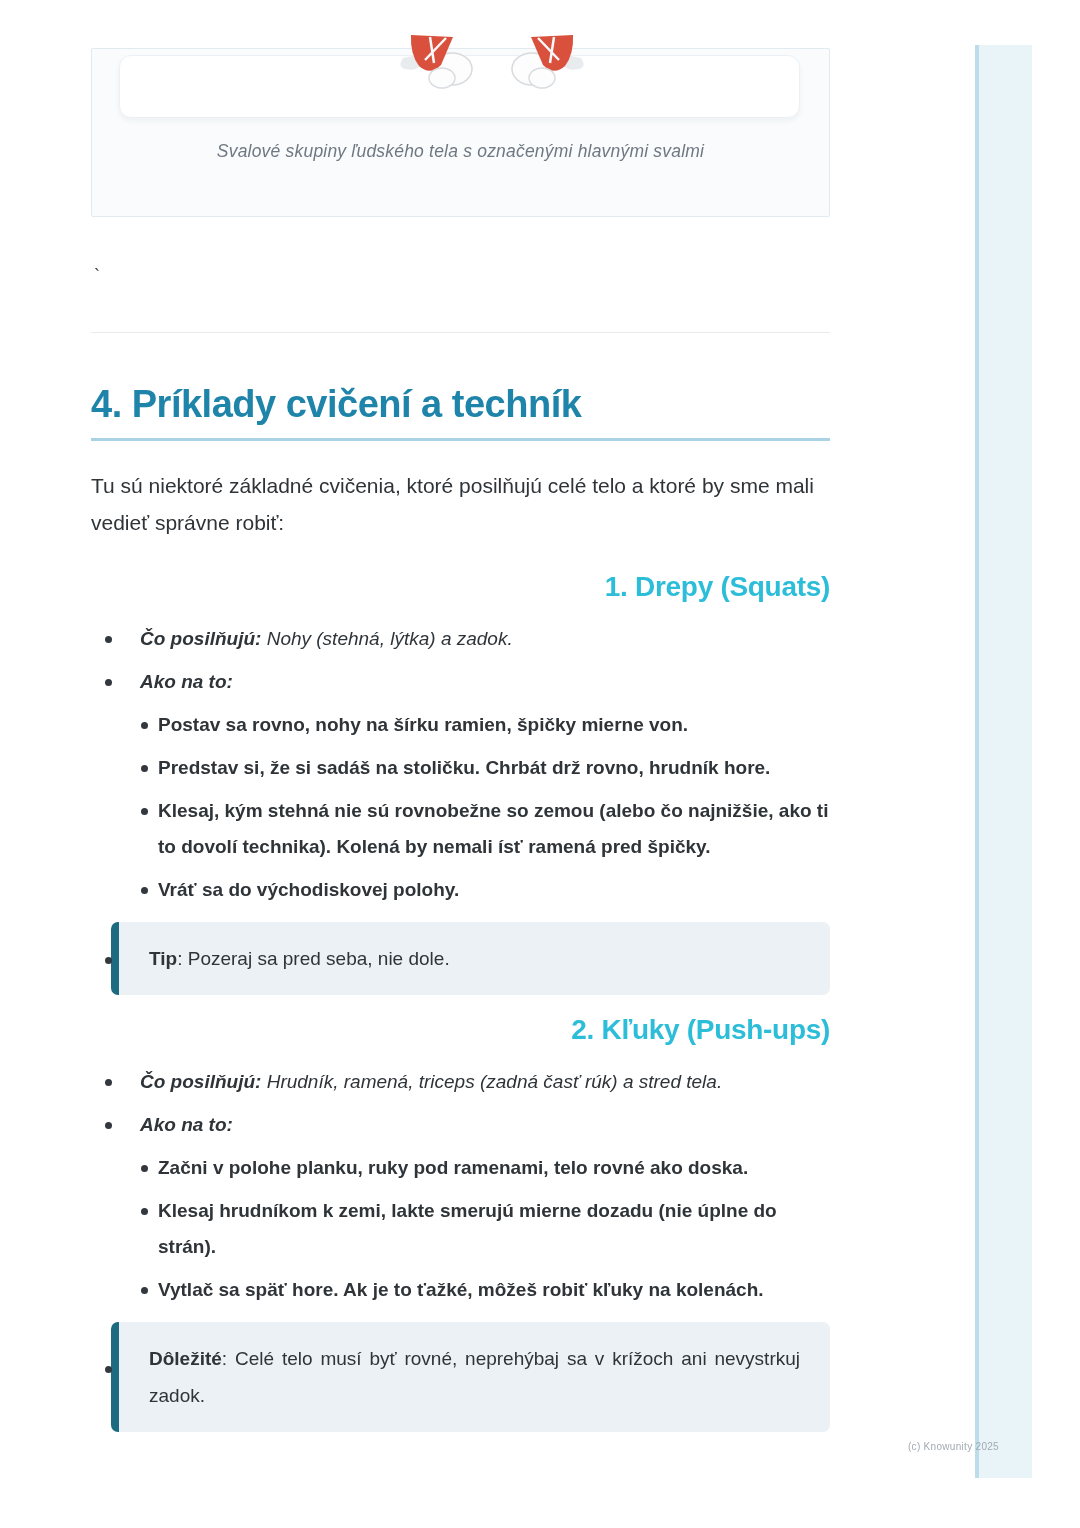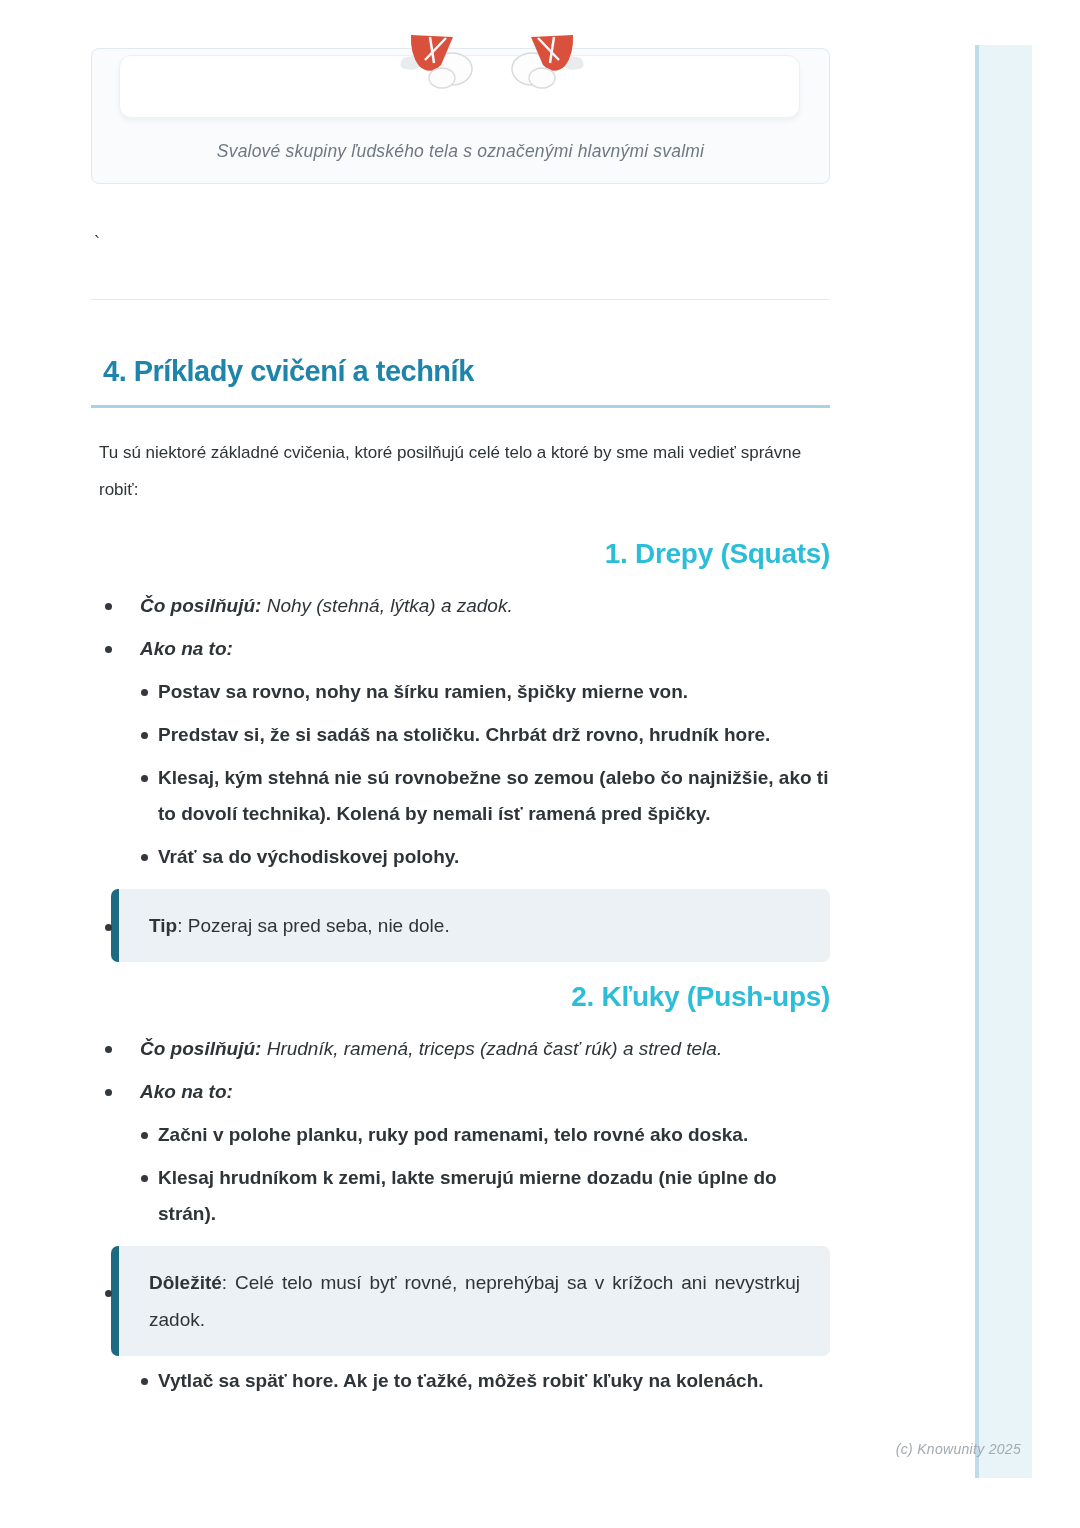--- a/index.html
+++ b/index.html
@@ -15,48 +15,48 @@
   .side-strip{
     position:absolute;left:975px;top:45px;width:53px;height:1433px;
     background:var(--sidebar-bg,#e9f4f9);
     border-left:4px solid var(--sidebar-edge,#bcdde9);
   }
 
   .content{position:absolute;left:91px;top:0;width:739px;}
 
   
   .figure-card{
-    margin:48px 0 0 0;height:136px;position:relative;
+    margin:48px 0 0 0;height:169px;position:relative;
     background:var(--card-bg,#f9fbfc);
     border:1px solid var(--card-border,#e0eaef);
-    border-radius:8px;box-sizing:border-box;
+    border-radius:2px;box-sizing:border-box;
   }
   .figure-inner{
     position:absolute;left:27px;right:29px;top:6px;height:61px;
     background:#ffffff;border:1px solid var(--inner-card-border,#edf1f4);
     border-radius:12px;box-shadow:0 3px 5px rgba(40,70,90,.05);
   }
   .feet{position:absolute;top:-15px;left:305px;z-index:3;}
   .figure-caption{
     position:absolute;top:92px;left:0;right:0;text-align:center;
     font-style:italic;font-size:17.5px;color:var(--caption-text,#6f7882);
     letter-spacing:.2px;
   }
 
   .stray{margin:49px 0 0 3px;height:20px;font-size:18px;line-height:20px;color:#3a3f45;}
 
   .divider{border:none;border-top:1px solid var(--divider,#e8eaed);margin:46px 0 0 0;}
 
   .h2{
-    margin:47px 0 0 12px;font-size:29px;line-height:48px;font-weight:700;
+    margin:47px 0 0 0;font-size:38px;line-height:48px;font-weight:700;
     letter-spacing:-0.5px;color:var(--h2,#1f84a9);
   }
   .h2-underline{height:3px;background:var(--h2-underline,#a9d3e4);margin-top:10px;}
 
-  .intro{margin:26px 0 0 8px;font-size:17px;line-height:37px;}
+  .intro{margin:26px 0 0 0;font-size:21px;line-height:37px;}
 
   .h3{
     font-size:28px;line-height:32px;font-weight:700;letter-spacing:-0.3px;
     color:var(--h3,#2cbdd9);margin:30px 0 0 0;text-align:right;
   }
   .h3.second{margin-top:19px;}
   .list{margin-top:18px;}
 
   .li{position:relative;margin-bottom:7px;font-size:19px;line-height:36px;}
   .li .dot{
@@ -72,22 +72,22 @@
   .callout{
     margin-left:20px;background:var(--callout-bg,#ebf1f4);
     border-left:8px solid var(--callout-border,#1d6b80);
     border-radius:7px;padding:18px 30px;line-height:37px;font-size:19px;
   }
   .callout-row.cr1 .dot{top:35px;}
   .callout-row.cr2 .dot{top:44px;}
   .callout.justified{text-align:justify;}
 
   .footer{
-    position:absolute;top:1441px;right:59px;z-index:5;
-    font-size:14px;color:var(--footer-text,#a2aab2);letter-spacing:.3px;font-style:italic;
+    position:absolute;top:1441px;right:81px;z-index:5;
+    font-size:10px;color:var(--footer-text,#a2aab2);letter-spacing:.3px;
   }
 </style>
 </head>
 <body>
 
 <div class="page">
 
   <div class="side-strip"></div>
 
   <div class="content">
@@ -159,27 +159,27 @@
         <div class="li-text"><strong>Ako na to:</strong></div>
       </div>
       <div class="li l2">
         <span class="dot"></span>
         <div class="li-text">Začni v polohe planku, ruky pod ramenami, telo rovné ako doska.</div>
       </div>
       <div class="li l2">
         <span class="dot"></span>
         <div class="li-text">Klesaj hrudníkom k zemi, lakte smerujú mierne dozadu (nie úplne do strán).</div>
       </div>
+      <div class="li l2">
+        <span class="dot"></span>
+        <div class="li-text">Vytlač sa späť hore. Ak je to ťažké, môžeš robiť kľuky na kolenách.</div>
+      </div>
       <div class="li l1 callout-row cr2">
         <span class="dot"></span>
         <div class="callout justified"><strong>Dôležité</strong><span>: Celé telo musí byť rovné, neprehýbaj sa v krížoch ani nevystrkuj zadok.</span></div>
-      </div>
-      <div class="li l2">
-        <span class="dot"></span>
-        <div class="li-text">Vytlač sa späť hore. Ak je to ťažké, môžeš robiť kľuky na kolenách.</div>
       </div>
     </div>
 
   </div>
 
   <div class="footer">(c) Knowunity 2025</div>
 
 </div>
 
 </body></html>

